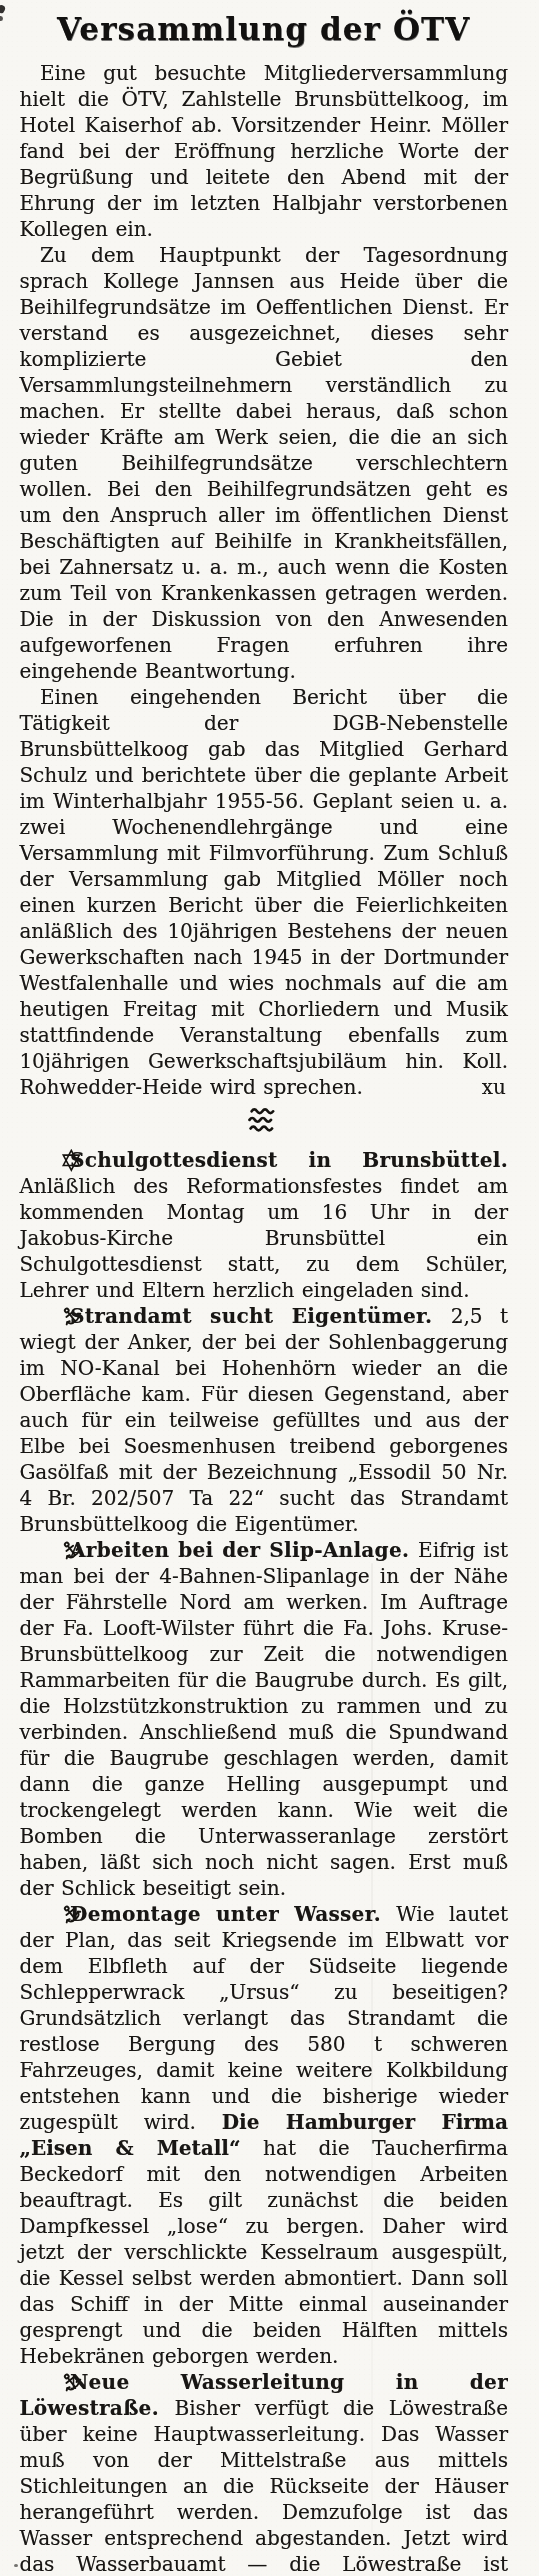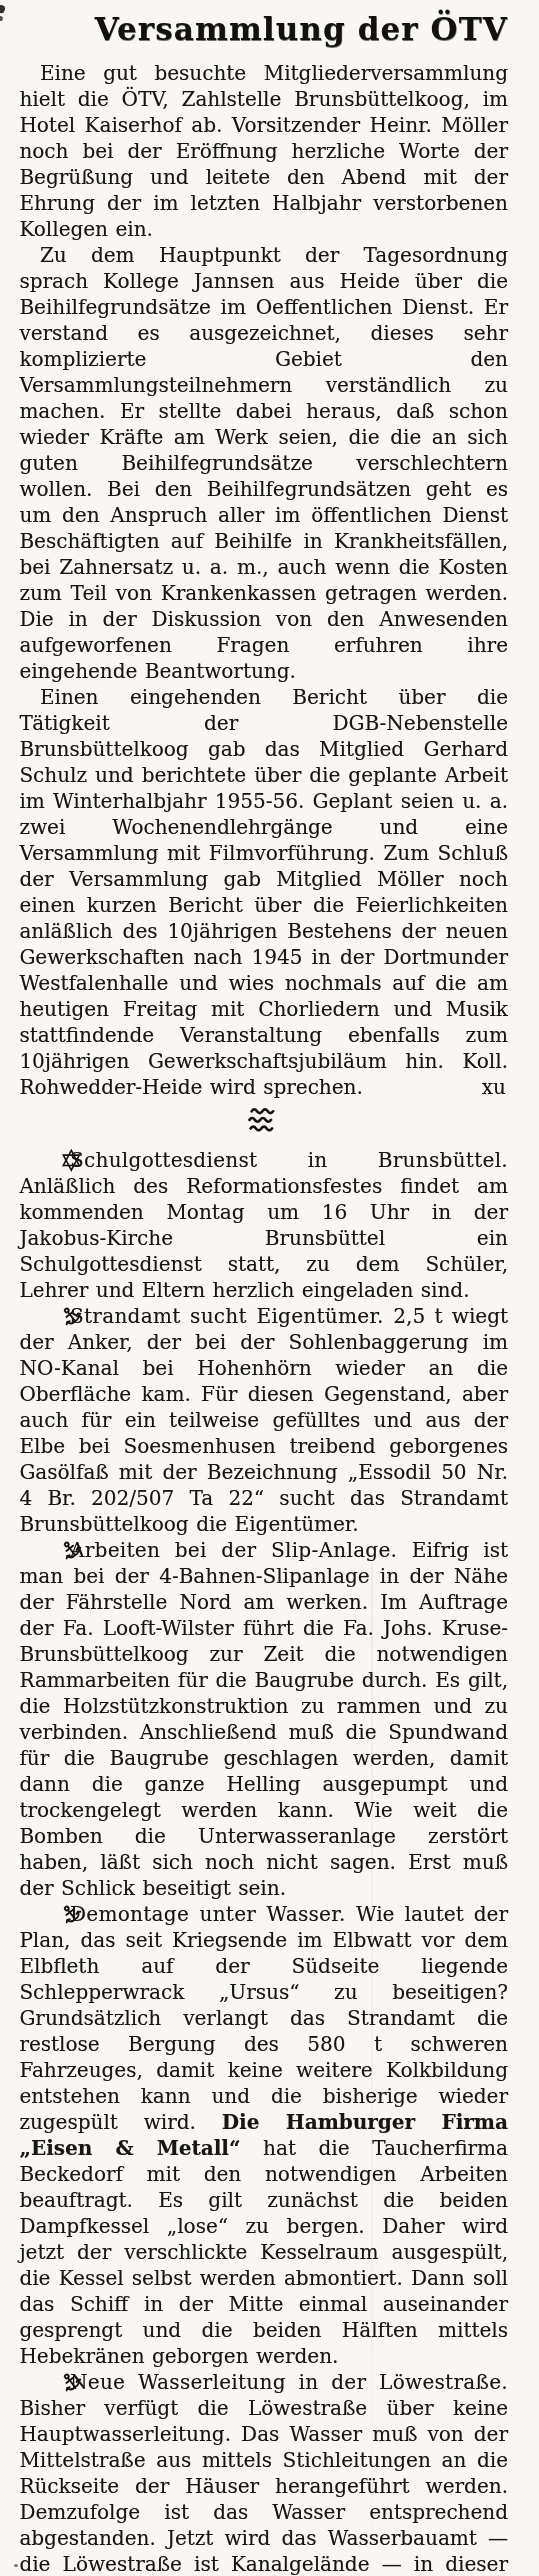--- a/index.html
+++ b/index.html
@@ -11,21 +11,21 @@
     background:#f8f7f3;
     background-image:radial-gradient(rgba(60,55,45,0.018) 0.5px, transparent 0.9px);
     background-size:4.9px 4.9px;
     overflow:hidden;
     padding:9.7px 31px 0 19.4px;
     font-family:"DejaVu Serif","Liberation Serif",serif;
     color:#181614;
   }
   .title{
     margin:3.2px 0 14px 0;
-    text-align:right;
+    text-align:center;
     font-size:31px;
     line-height:33px;
     font-weight:bold;
     letter-spacing:1.1px;
     color:#121110;
     text-shadow:0.4px 0.5px 0.6px rgba(10,10,10,0.55);
   }
   .para{
     margin:0;
     font-size:20px;
@@ -40,21 +40,21 @@
     text-indent:0;
     padding-right:2.2px;
   }
   .divider{
     width:100%;
     text-align:center;
     margin:7.5px 0 8.6px 0;
     height:31px;
   }
   .divider svg{display:inline-block;}
-  .lead{font-weight:normal;letter-spacing:0.3px;margin-top:8px;}
+  .lead{font-weight:bold;letter-spacing:0.3px;margin-top:8px;}
   .bold-seg{font-weight:bold;}
   .nicon{
     display:inline-block;
     width:22.6px;height:22.6px;
     vertical-align:-4.9px;
     margin-right:7.5px;
   }
   .nicon svg{width:100%;height:100%;}
   .artifact{position:absolute;background:#1c1a18;border-radius:50%;}
   .a1{left:-1.6px;top:5.4px;width:6.5px;height:7.5px;transform:rotate(20deg);opacity:.9;}
@@ -71,21 +71,21 @@
 
 <div class="page">
   <div class="artifact a1"></div>
   <div class="artifact a2"></div>
   <div class="artifact a3"></div>
   <div class="crease"></div>
 
   <h1 class="title">Versammlung der ÖTV</h1>
 
   <div id="articleBody">
-      <p class="para">Eine gut besuchte Mitgliederversammlung hielt die ÖTV, Zahlstelle Brunsbüttelkoog, im Hotel Kaiserhof ab. Vorsitzender Heinr. Möller noch bei der Eröffnung herzliche Worte der Begrüßung und leitete den Abend mit der Ehrung der im letzten Halbjahr verstorbenen Kollegen ein.</p>
+      <p class="para">Eine gut besuchte Mitgliederversammlung hielt die ÖTV, Zahlstelle Brunsbüttelkoog, im Hotel Kaiserhof ab. Vorsitzender Heinr. Möller fand bei der Eröffnung herzliche Worte der Begrüßung und leitete den Abend mit der Ehrung der im letzten Halbjahr verstorbenen Kollegen ein.</p>
       <p class="para">Zu dem Hauptpunkt der Tagesordnung sprach Kollege Jannsen aus Heide über die Beihilfegrundsätze im Oeffentlichen Dienst. Er verstand es ausgezeichnet, dieses sehr komplizierte Gebiet den Versammlungsteilnehmern verständlich zu machen. Er stellte dabei heraus, daß schon wieder Kräfte am Werk seien, die die an sich guten Beihilfegrundsätze verschlechtern wollen. Bei den Beihilfegrundsätzen geht es um den Anspruch aller im öffentlichen Dienst Beschäftigten auf Beihilfe in Krankheitsfällen, bei Zahnersatz u. a. m., auch wenn die Kosten zum Teil von Krankenkassen getragen werden. Die in der Diskussion von den Anwesenden aufgeworfenen Fragen erfuhren ihre eingehende Beantwortung.</p>
       <p class="para">Einen eingehenden Bericht über die Tätigkeit der DGB-Nebenstelle Brunsbüttelkoog gab das Mitglied Gerhard Schulz und berichtete über die geplante Arbeit im Winterhalbjahr 1955-56. Geplant seien u. a. zwei Wochenendlehrgänge und eine Versammlung mit Filmvorführung. Zum Schluß der Versammlung gab Mitglied Möller noch einen kurzen Bericht über die Feierlichkeiten anläßlich des 10jährigen Bestehens der neuen Gewerkschaften nach 1945 in der Dortmunder Westfalenhalle und wies nochmals auf die am heutigen Freitag mit Chorliedern und Musik stattfindende Veranstaltung ebenfalls zum 10jährigen Gewerkschaftsjubiläum hin. Koll. Rohwedder-Heide wird sprechen.<span class="sig">xu</span></p>
     </div>
 
   <div class="divider">
     <svg width="42" height="29" viewBox="0 0 78 54">
       <g fill="none" stroke="#15130f" stroke-width="5" stroke-linecap="round">
         <path d="M16 8  q 5 -7 10 0 t 10 0 t 10 0 t 10 0"></path>
         <path d="M12 24 q 5 -7 10 0 t 10 0 t 10 0 t 10 0"></path>
         <path d="M14 40 q 5 -7 10 0 t 10 0 t 10 0 t 10 0"></path>

